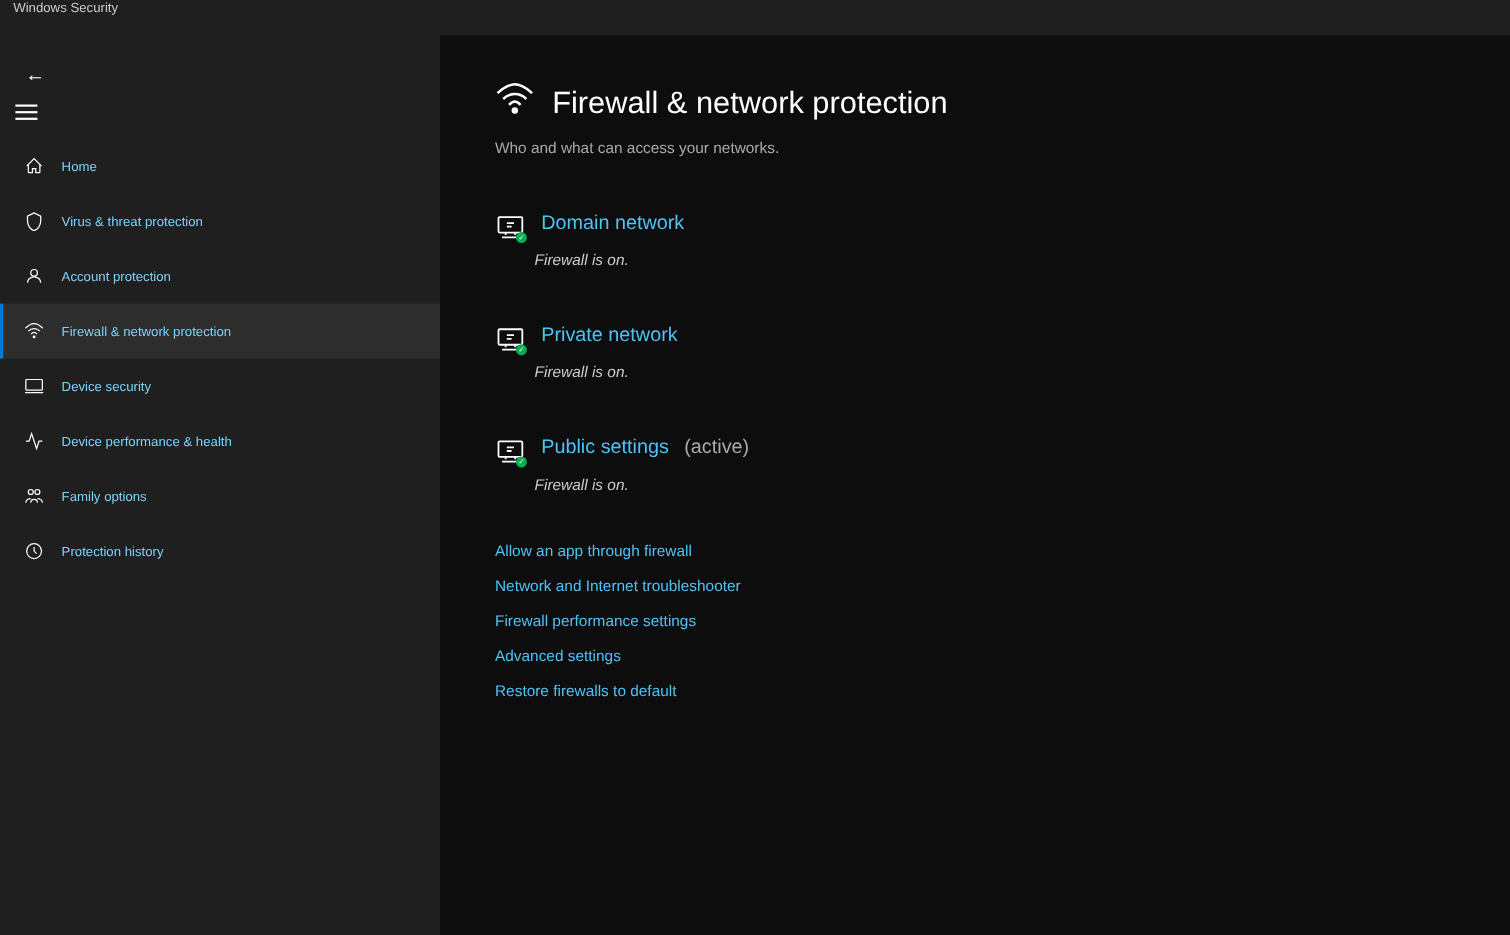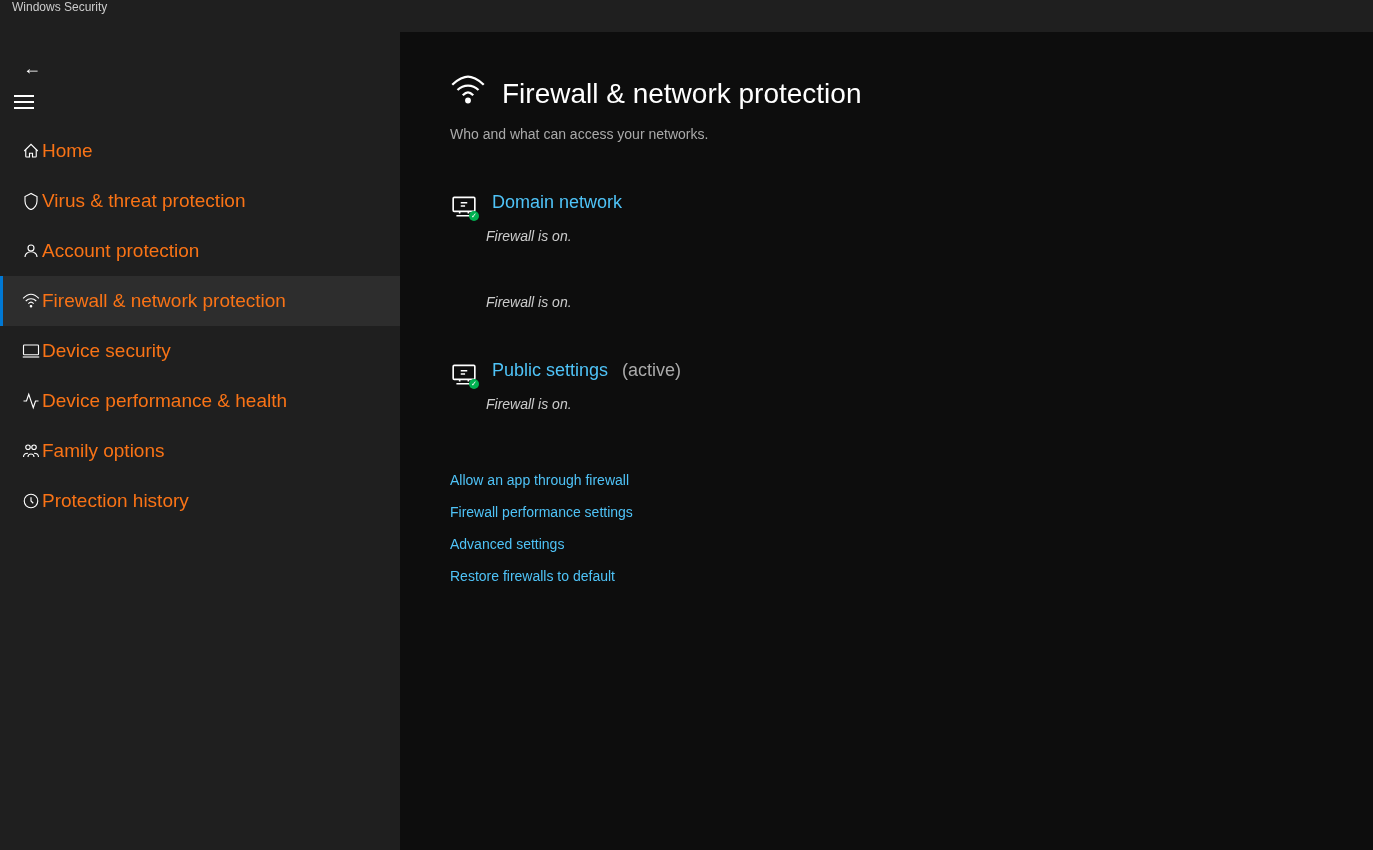--- a/index.html
+++ b/index.html
@@ -80,24 +80,25 @@
     }
 
     .nav-items {
       margin-top: 8px;
     }
 
     .nav-item {
       display: flex;
       align-items: center;
       padding: 14px 20px;
+      gap: 14px;
       cursor: pointer;
       position: relative;
-      font-size: 19px;
-      color: #f97316;
+      font-size: 12px;
+      color: #7dd3fc;
     }
     .nav-item.active {
       background: #2d2d2d;
     }
     .nav-item.active::before {
       content: '';
       position: absolute;
       left: 0;
       top: 0;
       bottom: 0;
@@ -331,40 +332,52 @@
             <path d="M9 9h6M9 12h4"></path>
           </svg>
           <div style="position:absolute; bottom:-1px; right:-1px; width:10px; height:10px; background:#00b050; border-radius:50%; display:flex; align-items:center; justify-content:center; font-size:7px; color:white;">✓</div>
         </div>
         <a class="network-name">Domain network</a>
       </div>
       <p class="network-status">Firewall is on.</p>
     </div>
 
     <div class="network-card">
+      <div class="network-card-header">
+        <div class="network-icon" style="position:relative; width:28px; height:28px; display:flex; align-items:center; justify-content:center;">
+          <svg width="26" height="26" viewBox="0 0 24 24" fill="none" stroke="white" stroke-width="1.5">
+            <rect x="2" y="4" width="20" height="13" rx="1"></rect>
+            <path d="M8 17v2M16 17v2M5 21h14"></path>
+            <path d="M9 9h6M9 12h4"></path>
+          </svg>
+          <div style="position:absolute; bottom:-1px; right:-1px; width:10px; height:10px; background:#00b050; border-radius:50%; display:flex; align-items:center; justify-content:center; font-size:7px; color:white;">✓</div>
+        </div>
+        <a class="network-name">Private network</a>
+      </div>
       <p class="network-status">Firewall is on.</p>
     </div>
 
     <div class="network-card">
       <div class="network-card-header">
         <div class="network-icon" style="position:relative; width:28px; height:28px; display:flex; align-items:center; justify-content:center;">
           <svg width="26" height="26" viewBox="0 0 24 24" fill="none" stroke="white" stroke-width="1.5">
             <rect x="2" y="4" width="20" height="13" rx="1"></rect>
             <path d="M8 17v2M16 17v2M5 21h14"></path>
             <path d="M9 9h6M9 12h4"></path>
           </svg>
           <div style="position:absolute; bottom:-1px; right:-1px; width:10px; height:10px; background:#00b050; border-radius:50%; display:flex; align-items:center; justify-content:center; font-size:7px; color:white;">✓</div>
         </div>
         <a class="network-name">Public settings</a>
         <span class="network-active-badge">(active)</span>
       </div>
       <p class="network-status">Firewall is on.</p>
     </div>
 
-    <div class="links-section" style="margin-top: 50px;">
+    <div class="links-section" style="margin-top: 34px;">
       <a class="link-item">Allow an app through firewall</a>
+      <a class="link-item">Network and Internet troubleshooter</a>
       <a class="link-item">Firewall performance settings</a>
       <a class="link-item">Advanced settings</a>
       <a class="link-item">Restore firewalls to default</a>
     </div>
 
   </div>
 </div>
 
 </body></html>

